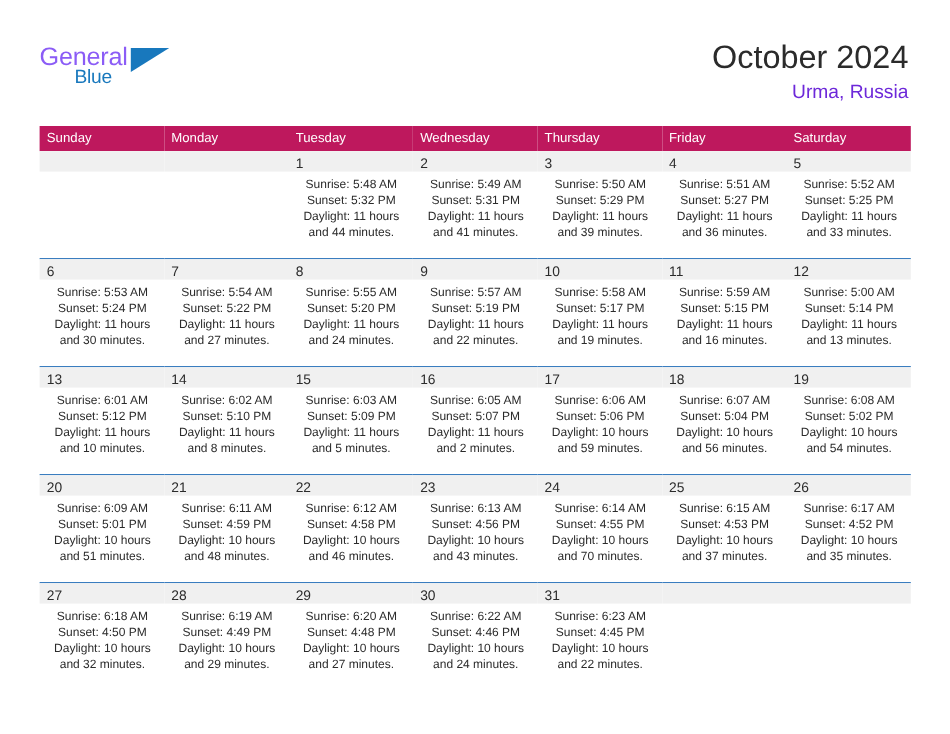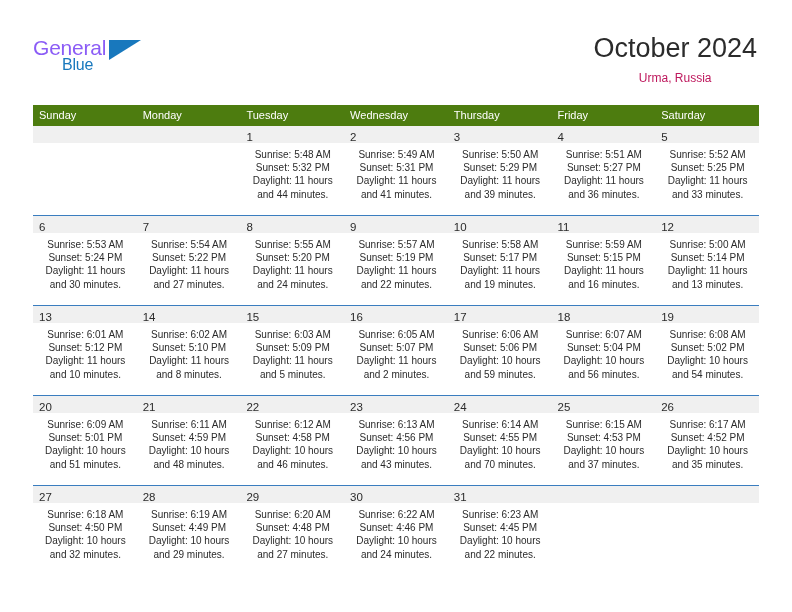--- a/index.html
+++ b/index.html
@@ -61,50 +61,50 @@
     width: 0;
     height: 0;
     border-left: 32px solid #1878bd;
     border-bottom: 20px solid transparent;
   }
 
   .title-block {
     position: absolute;
     right: 35px;
     top: 32px;
-    text-align: center;
+    text-align: right;
   }
   .cal-title {
     font-size: 27px;
     font-weight: normal;
     color: #2b2b2b;
     line-height: 32px;
     white-space: nowrap;
   }
   .cal-location {
-    font-size: 12px;
-    color: #be185d;
+    font-size: 16px;
+    color: #6d28d9;
     line-height: 20px;
     margin-top: 4px;
     white-space: nowrap;
   }
 
   
   .calendar {
     position: absolute;
     left: 33px;
     top: 105px;
     width: 726px;
     border-collapse: collapse;
     table-layout: fixed;
   }
   .calendar col { width: 103.71px; }
 
   thead th {
-    background: #4d7c0f;
+    background: #be185d;
     color: #ffffff;
     font-size: 11px;
     font-weight: normal;
     text-align: left;
     padding: 4px 0 4px 6px;
     height: 13px;
     line-height: 13px;
     vertical-align: middle;
   }
 

